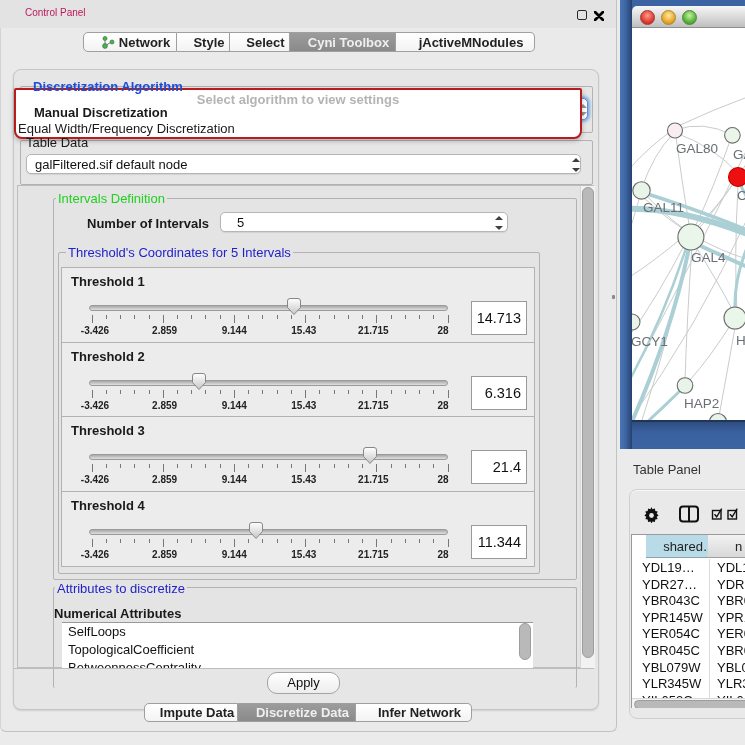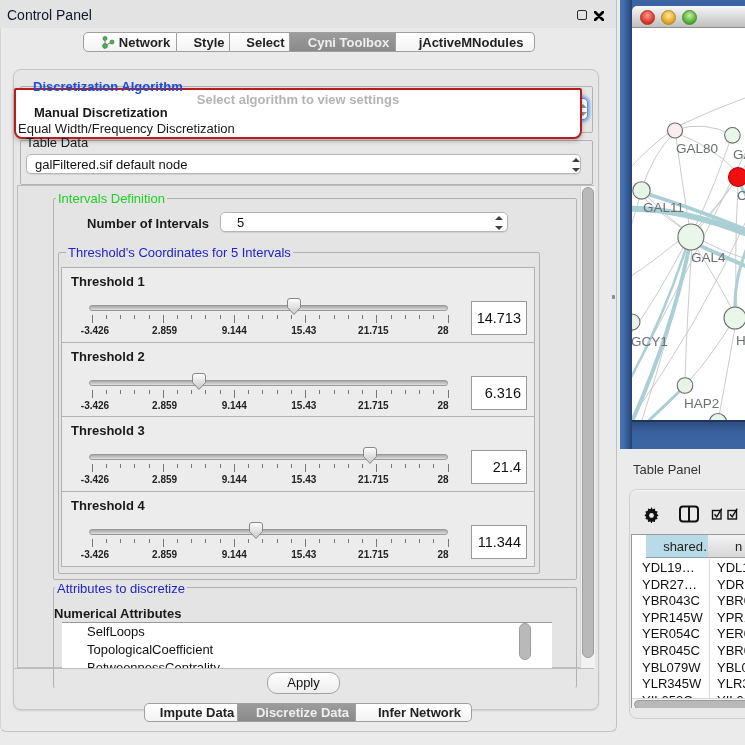--- a/index.html
+++ b/index.html
@@ -4,21 +4,21 @@
 <style>
 html,body{margin:0;padding:0;}
 body{width:745px;height:745px;position:relative;overflow:hidden;background:#ebebeb;
   font-family:"Liberation Sans",sans-serif;-webkit-font-smoothing:antialiased;}
 .abs{position:absolute;}
 
 #win{left:0;top:0;width:615px;height:731px;background:#eaeaea;
   border-right:1px solid #c2c2c2;border-bottom:1px solid #c2c2c2;border-left:1px solid #d4d4d4;
   border-radius:0 0 6px 6px;}
 #titlebar{left:0;top:0;width:616px;height:28px;background:#e3e3e3;}
-#title{left:7px;top:7px;font-size:14px;color:#0f172a;}
+#title{left:25px;top:7px;font-size:10px;color:#be185d;}
 #icoSq{left:577px;top:10px;width:10px;height:10px;border:1.6px solid #2a2a2a;border-radius:2px;box-sizing:border-box;}
 #icoX{left:594px;top:11px;}
 
 .seg{position:absolute;display:flex;align-items:center;justify-content:center;
   font-size:13px;font-weight:bold;color:#222;height:20px;box-sizing:border-box;
   background:linear-gradient(#ffffff,#f3f3f3);border:1px solid #9f9f9f;border-left:none;padding-left:12px;}
 .seg.first{border-left:1px solid #9f9f9f;border-radius:5px 0 0 5px;}
 .seg.last{border-radius:0 5px 5px 0;}
 .seg.sel{background:linear-gradient(#9c9c9c,#8a8a8a);color:#efefef;}
 
@@ -37,21 +37,21 @@
 
 .trow{position:absolute;left:61px;width:472px;height:74px;background:#ececec;border:1px solid #b2b2b2;}
 .track{position:absolute;left:27px;width:357px;height:4px;border:1px solid #9a9a9a;border-radius:3px;
   background:linear-gradient(#a8a8a8,#e0e0e0);}
 .vbox{position:absolute;left:409px;width:56px;height:34px;background:#fff;border:1px solid #9a9a9a;
   font-size:14.5px;color:#111;text-align:right;line-height:32px;padding-right:5px;box-sizing:border-box;}
 .tick{position:absolute;width:1px;background:#777;}
 .tlab{position:absolute;font-size:10px;font-weight:bold;color:#222;transform:translateX(-50%);}
 
 #ndlist{left:62px;top:622px;width:471px;height:46px;background:#fff;border-top:1px solid #999;
-  font-size:13px;color:#111;overflow:hidden;padding-left:19px;}
+  font-size:13px;color:#111;overflow:hidden;}
 #ndlist div{padding:1px 0 2px 6px;}
 
 .sbtrack{position:absolute;background:#f2f2f2;border-left:1px solid #d8d8d8;}
 .sbthumb{position:absolute;background:#b9b9b9;border:1px solid #9d9d9d;border-radius:6px;}
 
 #apply{left:267px;top:672px;width:71px;height:20px;background:linear-gradient(#ffffff,#ededed);
   border:1px solid #a4a4a4;border-radius:10px;font-size:13px;color:#111;text-align:center;line-height:19px;}
 
 #popup{left:14px;top:88px;width:564px;height:47px;background:#fff;border:2px solid #b91c1c;
   border-radius:2px 2px 8px 8px;box-shadow:0 2px 5px rgba(0,0,0,.25);z-index:30;}

